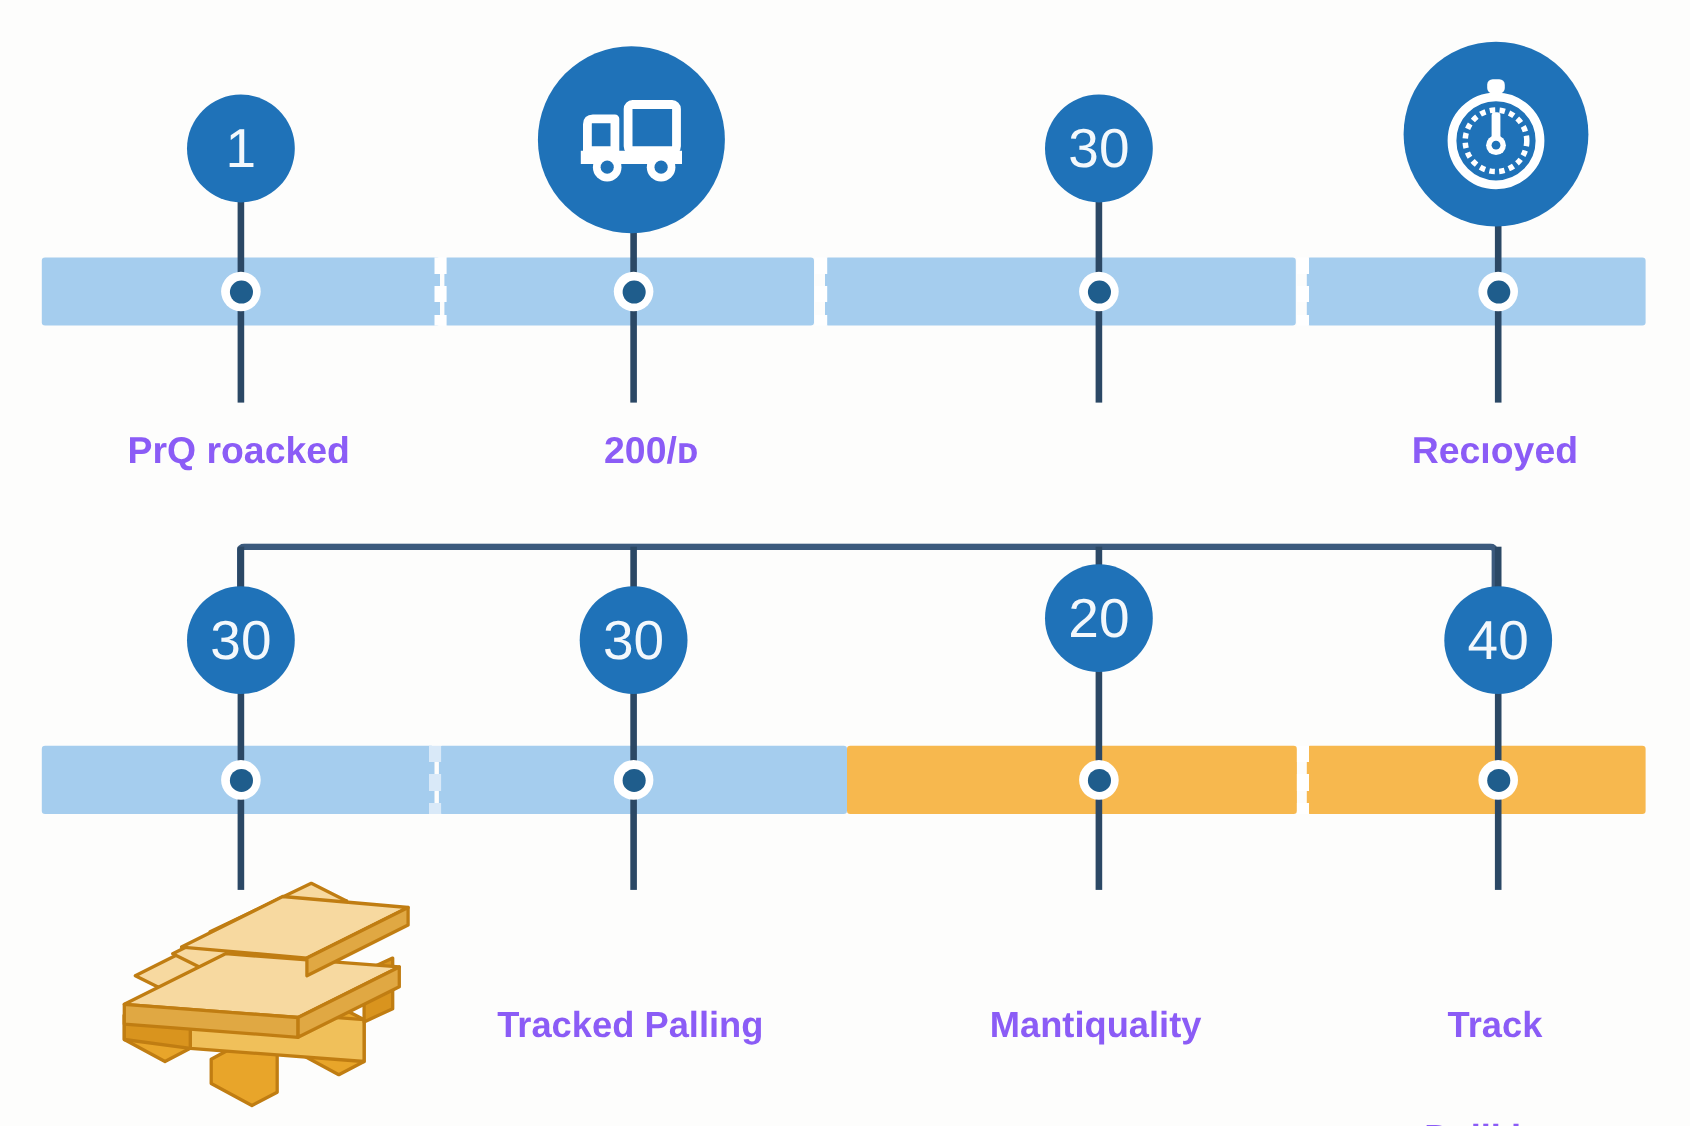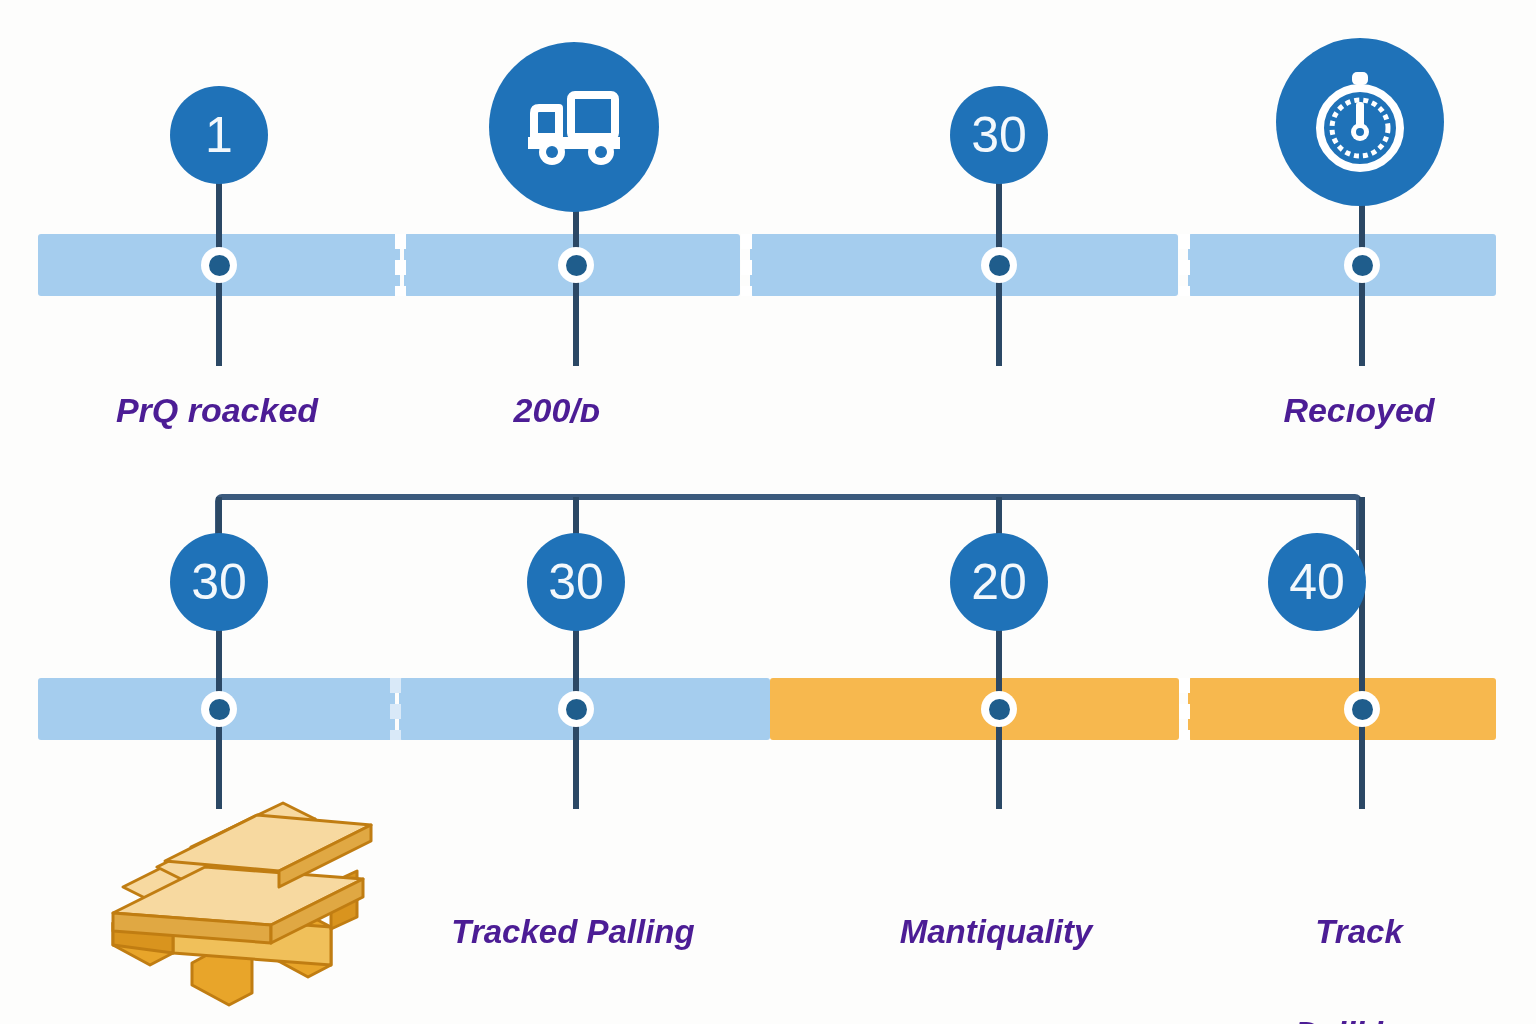--- a/index.html
+++ b/index.html
@@ -72,27 +72,26 @@
   .marker-num {
     font-size: 50px;
     letter-spacing: 0px;
     line-height: 1;
   }
   .marker-icon svg { display: block; }
 
   
   .label {
     position: absolute;
-    color: #4c1d95;
+    color: #8b5cf6;
     font-size: 34px;
     font-weight: 600;
     text-align: center;
     line-height: 1.18;
     white-space: pre-line;
-    font-style: italic;
   }
   .label-2line {
     font-size: 33px;
     line-height: 1.55;
   }
 
   
   .bracket {
     position: absolute;
     border-top: 6px solid #3b5a7d;
@@ -191,21 +190,21 @@
         <circle cx="49" cy="58" r="28" stroke="#ffffff" stroke-width="5" stroke-dasharray="5 4" fill="none"></circle>
 
         <rect x="45" y="32" width="8" height="28" rx="3" fill="#ffffff"></rect>
         <circle cx="49" cy="62" r="9" fill="#ffffff"></circle>
         <circle cx="49" cy="62" r="4" fill="#1f72b8"></circle>
       </svg>
     </span>
   </div>
 
   <div class="label" style="left:17px;  top:390px; width:400px;">PrQ roacked</div>
-  <div class="label" style="left:357px; top:390px; width:400px;">200/ᴅ</div>
+  <div class="label" style="left:392px; top:390px; width:400px;">200/ᴅ</div>
   <div class="label" style="left:1159px;top:390px; width:400px;">Recıoyed</div>
 
   <div class="bracket" style="left:215px; top:494px; width:1147px; height:56px;"></div>
 
   <div class="bar-seg bar-blue" style="left:38px;  top:678px; width:357px;"></div>
   <div class="bar-seg bar-blue" style="left:399px; top:678px; width:371px;"></div>
   <div class="bar-seg bar-orange" style="left:770px; top:678px; width:409px;"></div>
   <div class="bar-seg bar-orange" style="left:1188px;top:678px; width:308px;"></div>
 
   <div class="sep sep-faint" style="left:390px; top:678px; height:62px;"></div>
@@ -220,24 +219,24 @@
   <div class="node-dot" style="left:558px;  top:691px;"></div>
   <div class="node-dot" style="left:981px;  top:691px;"></div>
   <div class="node-dot" style="left:1344px; top:691px;"></div>
 
   <div class="marker" style="left:170px; top:533px; width:98px; height:98px;">
     <span class="marker-num">30</span>
   </div>
   <div class="marker" style="left:527px; top:533px; width:98px; height:98px;">
     <span class="marker-num">30</span>
   </div>
-  <div class="marker" style="left:950px; top:533px; width:98px; height:98px;">
+  <div class="marker" style="left:950px; top:513px; width:98px; height:98px;">
     <span class="marker-num">20</span>
   </div>
-  <div class="marker" style="left:1268px; top:533px; width:98px; height:98px;">
+  <div class="marker" style="left:1313px; top:533px; width:98px; height:98px;">
     <span class="marker-num">40</span>
   </div>
 
   <div class="pallet" style="left:95px; top:795px; width:300px; height:215px;">
     <svg width="300" height="215" viewBox="0 0 300 215" fill="none">
       <g stroke="#c07d12" stroke-width="3" stroke-linejoin="round">
 
         <path d="M18 128 L55 108 L78 120 L78 158 L55 170 L18 150 Z" fill="#e8a52a"></path>
         <path d="M97 168 L134 148 L157 160 L157 198 L134 210 L97 190 Z" fill="#e8a52a"></path>
         <path d="M176 140 L213 120 L236 132 L236 170 L213 182 L176 162 Z" fill="#e8a52a"></path>

